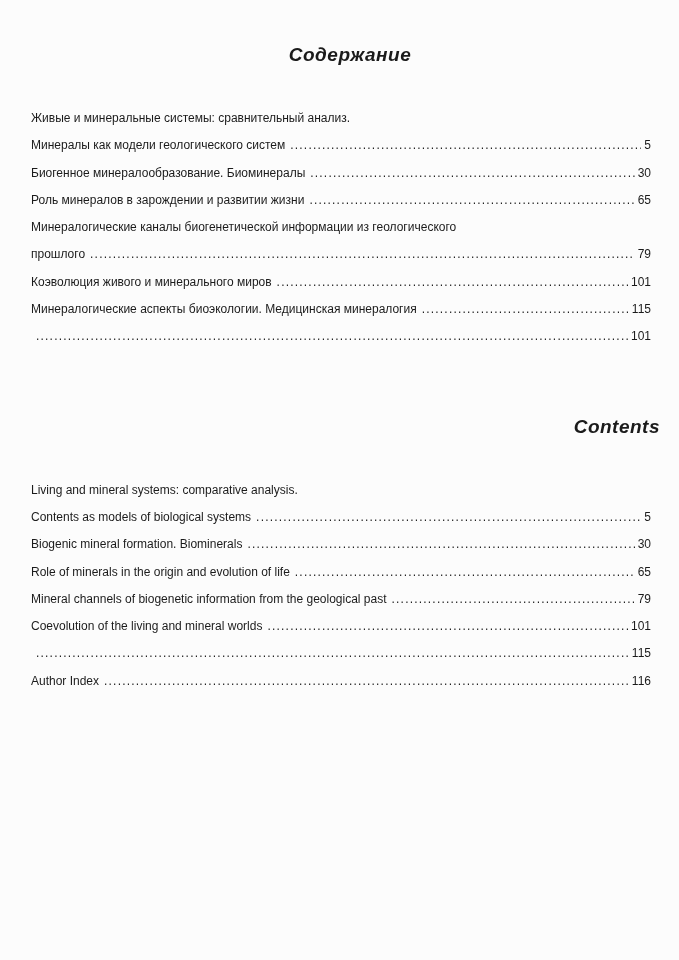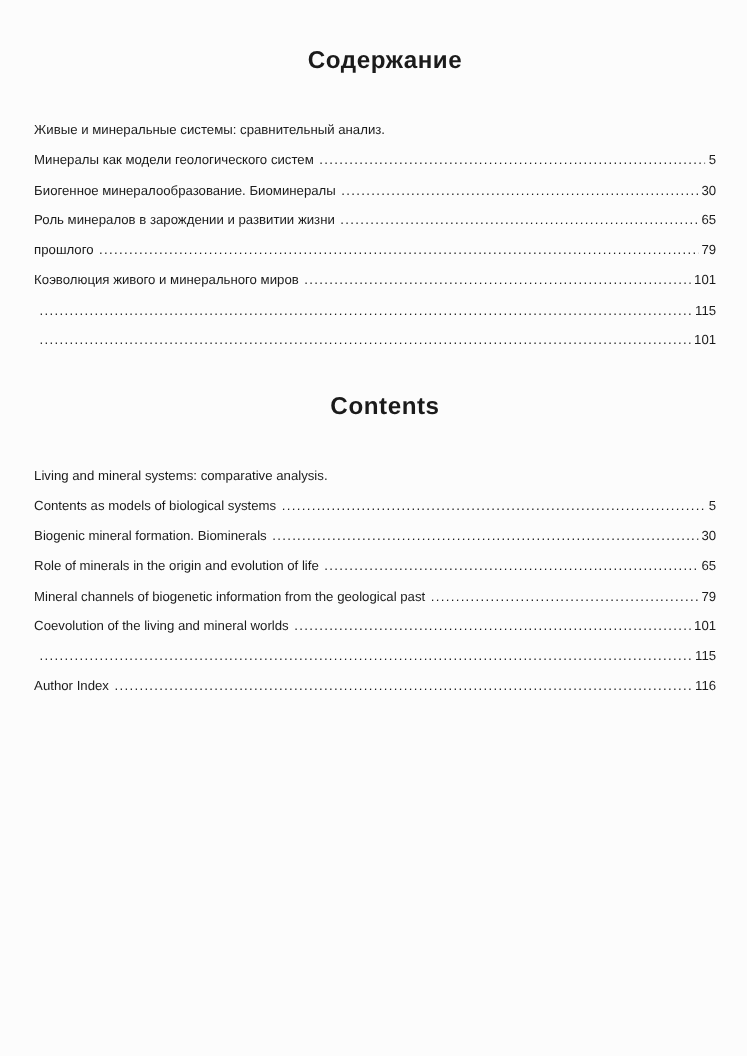--- a/index.html
+++ b/index.html
@@ -16,25 +16,26 @@
   }
   .page {
     box-sizing: border-box;
     width: 679px;
     height: 960px;
     padding: 42px 28px 0 31px;
   }
   .toc-title {
     margin: 0;
     text-align: center;
-    font-size: 22px;
+    font-size: 19px;
     font-weight: bold;
     line-height: 26px;
     letter-spacing: 0.5px;
     transform: translateX(9px);
+    font-style: italic;
   }
   .toc-list {
     margin-top: 37px;
   }
   .toc-row {
     display: flex;
     align-items: baseline;
     font-size: 12px;
     line-height: 27.3px;
     white-space: nowrap;
@@ -51,21 +52,22 @@
     min-width: 0;
   }
   .toc-row .dots::before {
     content: "..................................................................................................................................................................................................";
   }
   .toc-row .pagenum {
     white-space: nowrap;
     text-align: right;
   }
   .section-en .toc-title {
-    margin-top: 33px;
+    margin-top: 63px;
+    text-align: right;
   }
 </style>
 </head>
 <body>
 
 <div class="page">
 
   <section class="section-ru">
     <h1 class="toc-title">Содержание</h1>
     <div class="toc-list">
@@ -85,34 +87,38 @@
         <span class="dots"></span>
         <span class="pagenum">30</span>
       </div>
 
       <div class="toc-row">
         <span class="label">Роль минералов в зарождении и развитии жизни</span>
         <span class="dots"></span>
         <span class="pagenum">65</span>
       </div>
 
+      <div class="toc-row">
+        <span class="label">Минералогические каналы биогенетической информации из геологического</span>
+      </div>
 
       <div class="toc-row">
         <span class="label">прошлого</span>
         <span class="dots"></span>
         <span class="pagenum">79</span>
       </div>
 
       <div class="toc-row">
         <span class="label">Коэволюция живого и минерального миров</span>
         <span class="dots"></span>
         <span class="pagenum">101</span>
       </div>
 
       <div class="toc-row">
+        <span class="label">Минералогические аспекты биоэкологии. Медицинская минералогия</span>
         <span class="dots"></span>
         <span class="pagenum">115</span>
       </div>
 
       <div class="toc-row">
         <span class="dots"></span>
         <span class="pagenum">101</span>
       </div>
 
     </div>

